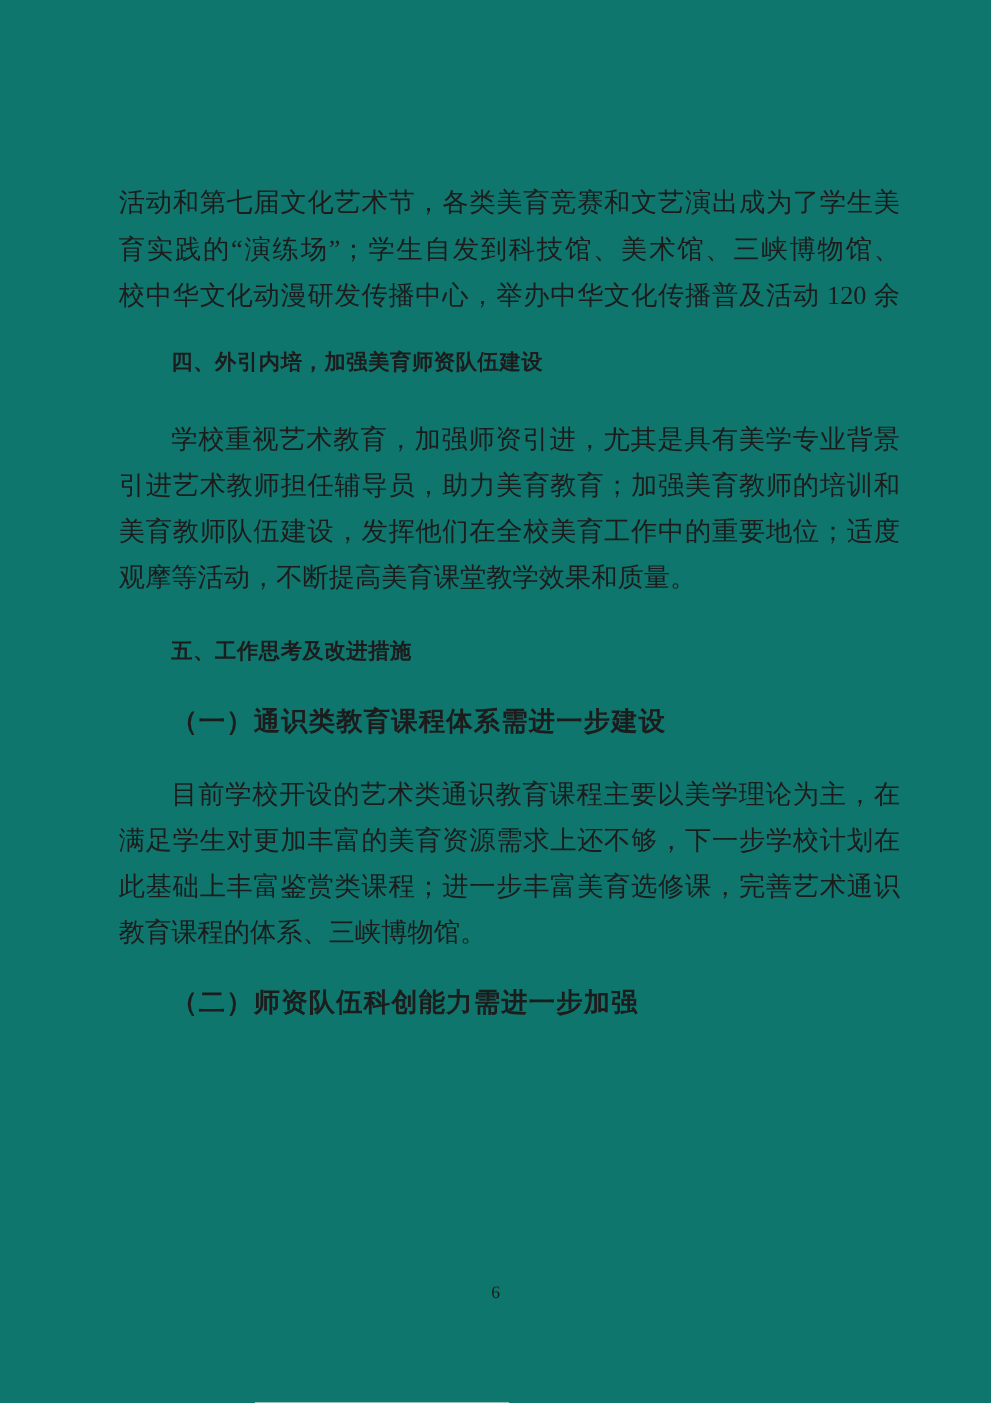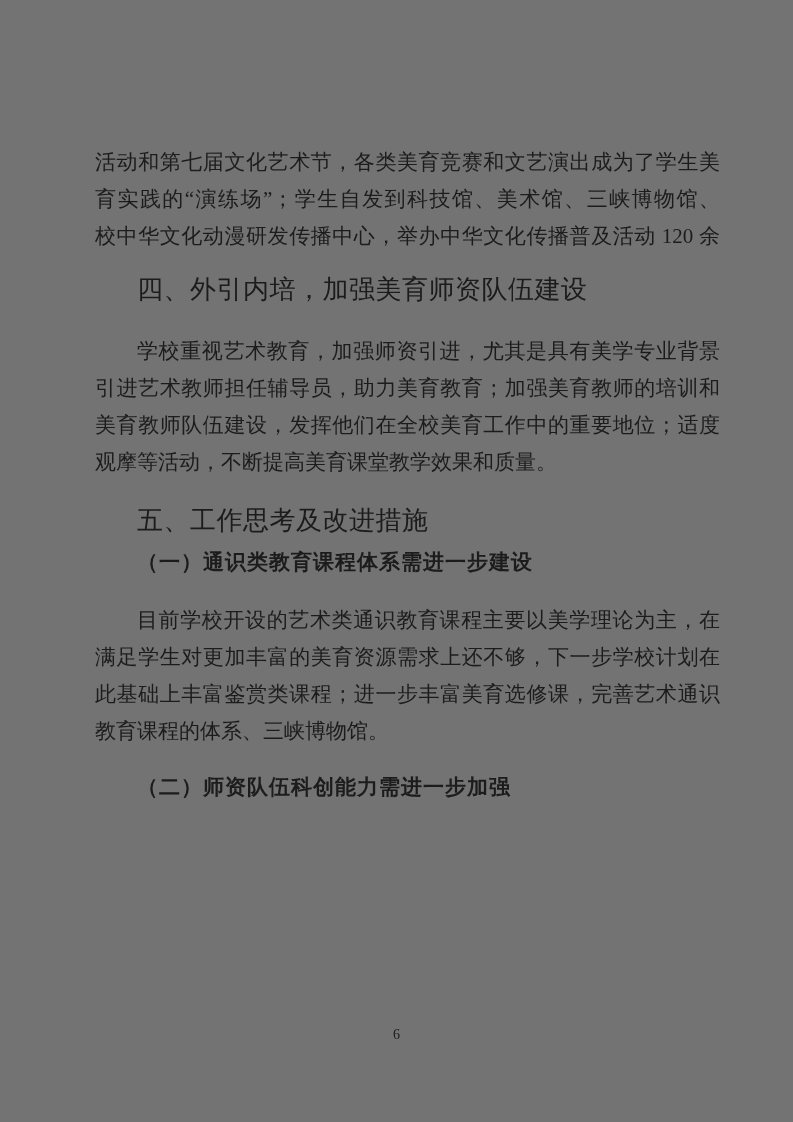--- a/index.html
+++ b/index.html
@@ -4,21 +4,21 @@
 <style>
   html, body {
     margin: 0;
     padding: 0;
     background: #ffffff;
   }
   .page {
     position: relative;
     width: 793px;
     height: 1122px;
-    background: #737373;
+    background: #0f766e;
     overflow: hidden;
     font-family: "Liberation Serif", "DejaVu Serif", serif;
     color: #1c1c1c;
   }
   .content {
     position: absolute;
     left: 95px;
     top: 144px;
     width: 625px;
   }
@@ -28,38 +28,38 @@
     line-height: 37px;
     text-align: justify;
     text-align-last: justify;
     text-justify: inter-character;
     white-space: normal;
   }
   .line.first { text-indent: 42px; }
   .line.last { text-align-last: left; }
   .heading {
     font-family: "Liberation Sans", "DejaVu Sans", sans-serif;
-    font-weight: 400;
-    font-size: 26px;
+    font-weight: 700;
+    font-size: 17px;
     line-height: 37px;
     text-indent: 42px;
     letter-spacing: 0.5px;
   }
   .subheading {
     font-family: "Liberation Serif", "DejaVu Serif", serif;
     font-weight: 700;
     font-size: 21px;
     line-height: 37px;
     text-indent: 42px;
     letter-spacing: 1px;
   }
   .mt-h4   { margin-top: 16px; }
   .mt-p2   { margin-top: 25px; }
   .mt-h5   { margin-top: 21px; }
-  .mt-sub1 { margin-top: 5px; }
+  .mt-sub1 { margin-top: 20px; }
   .mt-p3   { margin-top: 21px; }
   .mt-sub2 { margin-top: 19px; }
   .page-number {
     position: absolute;
     top: 1026px;
     left: 0;
     width: 100%;
     text-align: center;
     font-size: 14px;
     line-height: 18px;

